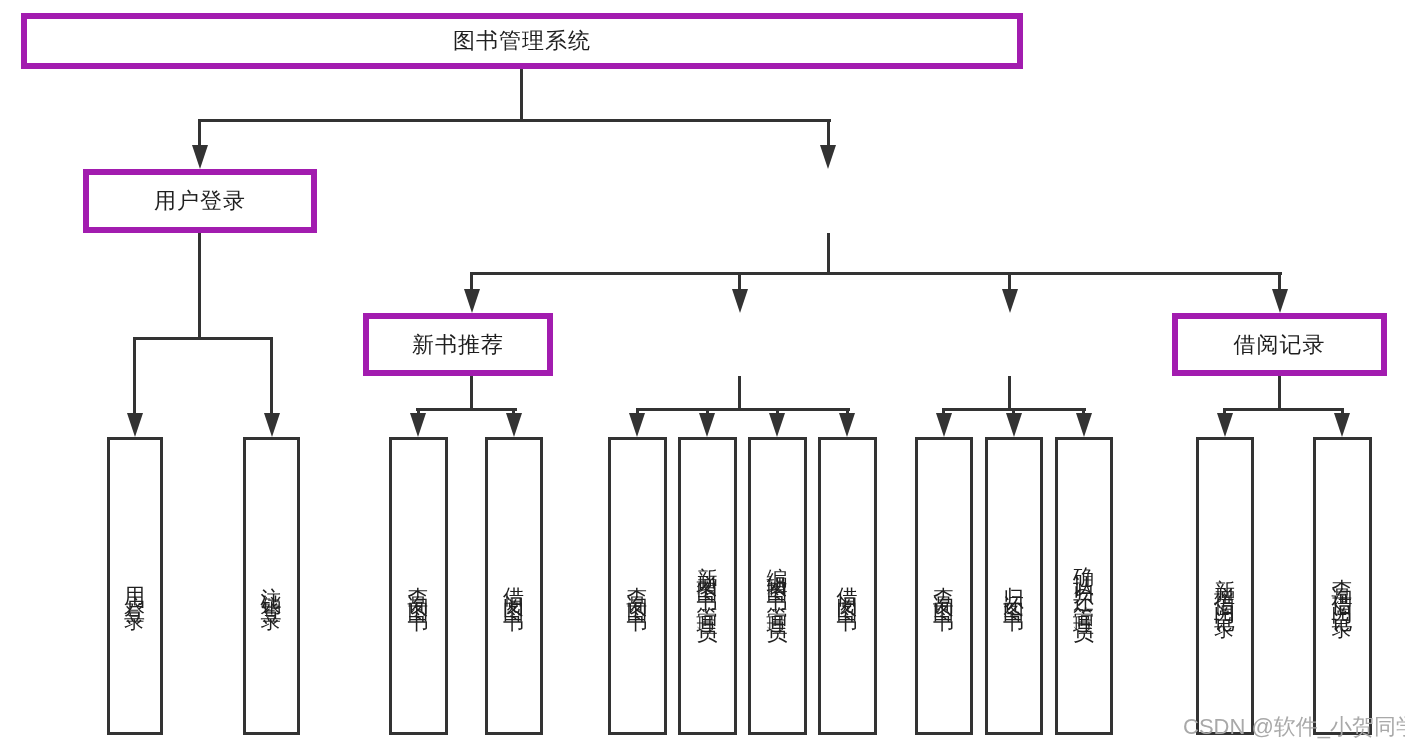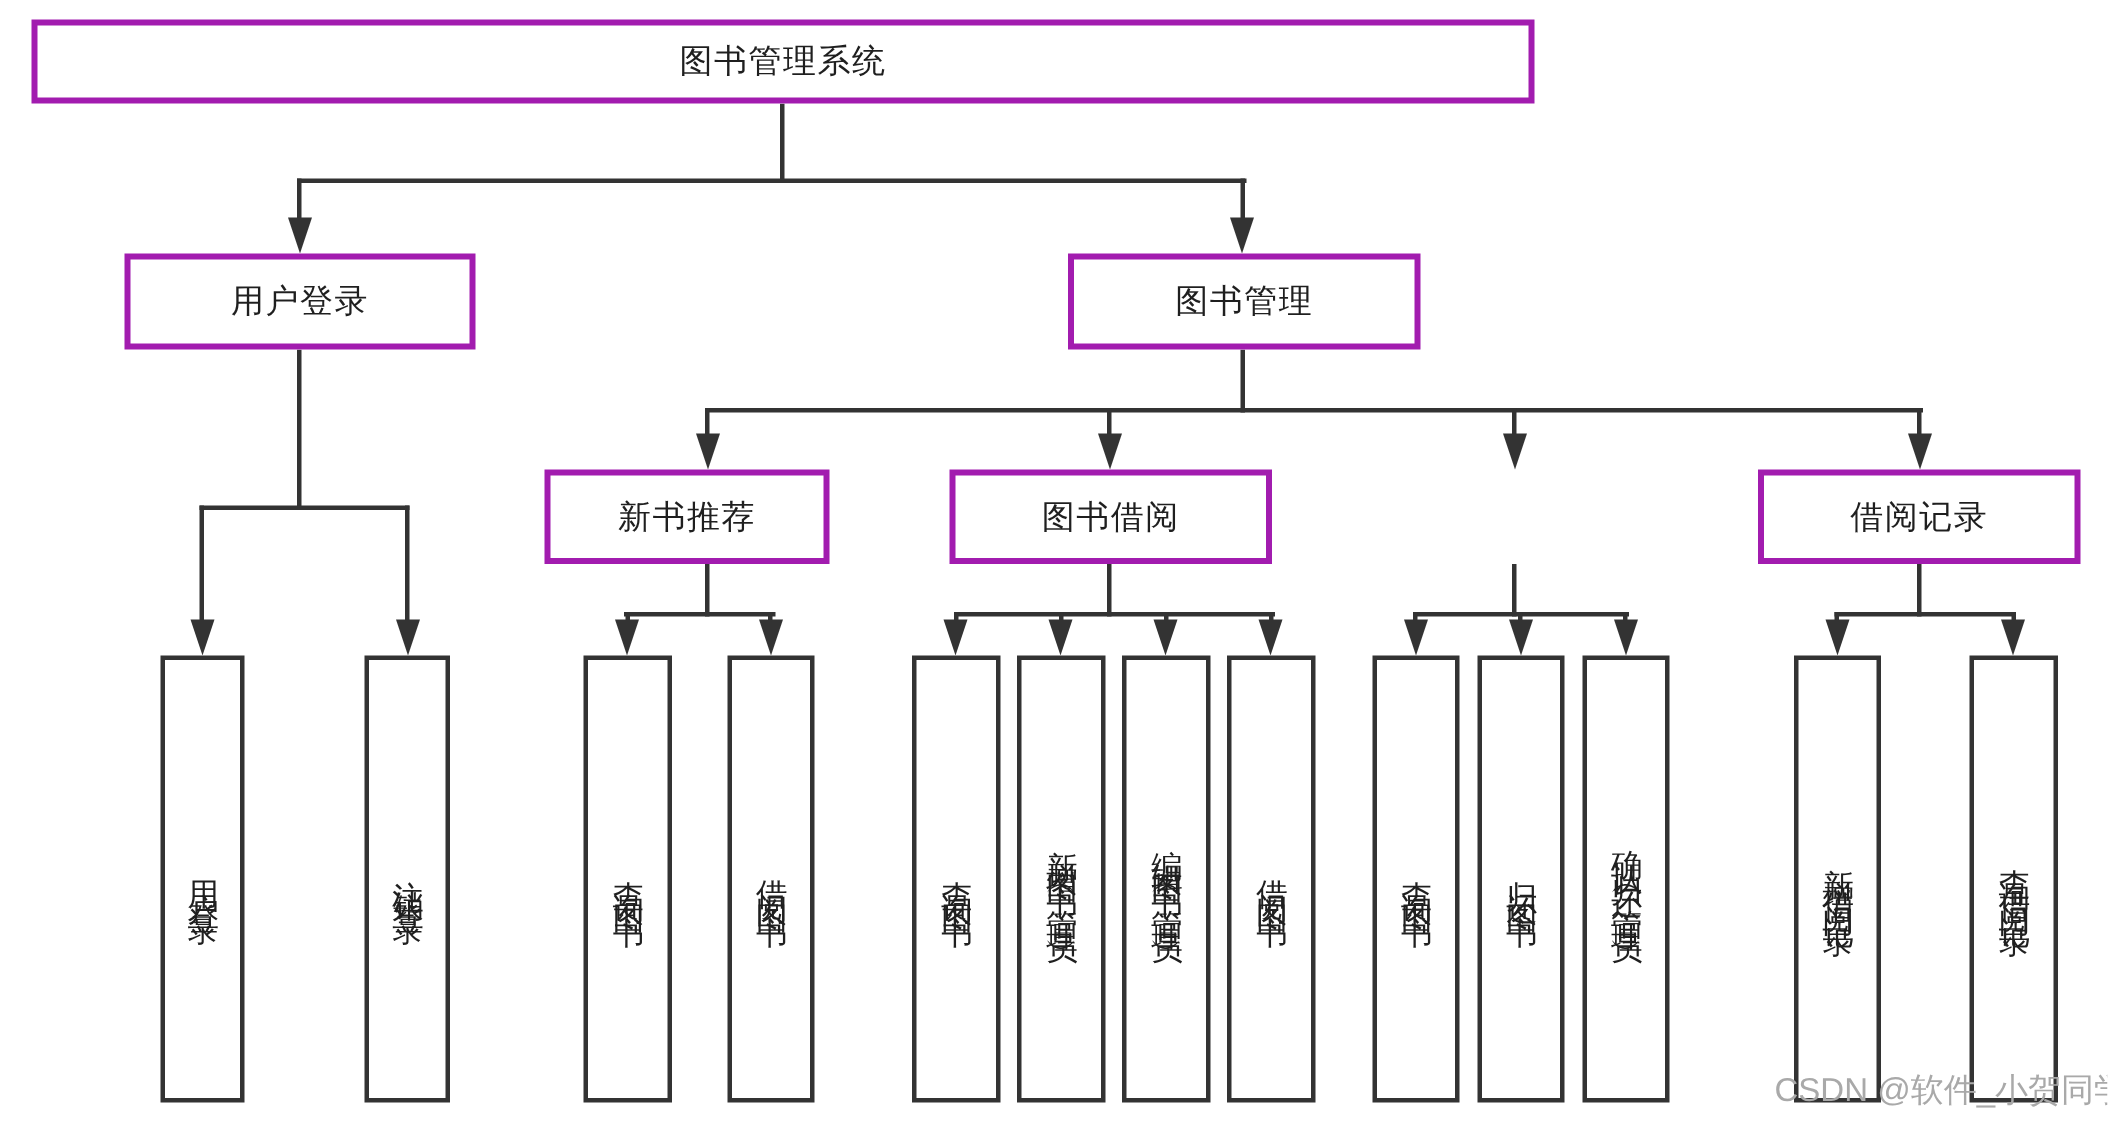--- a/index.html
+++ b/index.html
@@ -2,21 +2,21 @@
 <html><head>
 <meta charset="utf-8">
 <style>
   html,body{margin:0;padding:0;background:#ffffff;}
   .canvas{
     position:relative;width:1405px;height:747px;background:#ffffff;overflow:hidden;
     font-family:"Liberation Sans", sans-serif;
   }
   .node{
     position:absolute;box-sizing:border-box;background:#ffffff;
-    border:4px solid #a21caf;color:#1f1f1f;
+    border:6px solid #a21caf;color:#1f1f1f;
     display:flex;align-items:center;justify-content:center;
     font-size:22px;letter-spacing:1px;white-space:nowrap;z-index:2;
   }
   .vnode{
     position:absolute;box-sizing:border-box;background:#ffffff;
     border:3px solid #333333;color:#1f1f1f;
     display:flex;align-items:center;justify-content:center;
     writing-mode:vertical-rl;text-orientation:mixed;
     font-size:21px;letter-spacing:8px;line-height:1;z-index:2;
   }
@@ -40,42 +40,40 @@
   <div class="node" style="left:21px;top:13px;width:1002px;height:56px">图书管理系统</div>
 
   <div class="vline" style="left:520px;top:69px;height:53px"></div>
   <div class="hline" style="left:198px;top:119px;width:633px"></div>
   <div class="vline" style="left:198px;top:119px;height:30px"></div>
   <div class="arrow" style="left:192px;top:145px"></div>
   <div class="vline" style="left:827px;top:119px;height:30px"></div>
   <div class="arrow" style="left:820px;top:145px"></div>
 
   <div class="node" style="left:83px;top:169px;width:234px;height:64px">用户登录</div>
-  <div class="node" style="left:712px;top:169px;width:235px;height:64px">图书管理</div>
 
   <div class="vline" style="left:198px;top:233px;height:107px"></div>
   <div class="hline" style="left:133px;top:337px;width:140px"></div>
   <div class="vline" style="left:133px;top:337px;height:78px"></div>
   <div class="arrow" style="left:127px;top:413px"></div>
   <div class="vline" style="left:270px;top:337px;height:78px"></div>
   <div class="arrow" style="left:264px;top:413px"></div>
 
   <div class="vline" style="left:827px;top:233px;height:42px"></div>
   <div class="hline" style="left:470px;top:272px;width:812px"></div>
   <div class="vline" style="left:470px;top:272px;height:20px"></div>
   <div class="arrow" style="left:464px;top:289px"></div>
   <div class="vline" style="left:738px;top:272px;height:20px"></div>
   <div class="arrow" style="left:732px;top:289px"></div>
   <div class="vline" style="left:1008px;top:272px;height:20px"></div>
   <div class="arrow" style="left:1002px;top:289px"></div>
   <div class="vline" style="left:1278px;top:272px;height:20px"></div>
   <div class="arrow" style="left:1272px;top:289px"></div>
 
   <div class="node" style="left:363px;top:313px;width:190px;height:63px">新书推荐</div>
-  <div class="node" style="left:633px;top:313px;width:215px;height:63px">图书借阅</div>
   <div class="node" style="left:1172px;top:313px;width:215px;height:63px">借阅记录</div>
 
   <div class="vline" style="left:470px;top:376px;height:35px"></div>
   <div class="hline" style="left:416px;top:408px;width:101px"></div>
   <div class="vline" style="left:417px;top:408px;height:8px"></div>
   <div class="arrow" style="left:410px;top:413px"></div>
   <div class="vline" style="left:512px;top:408px;height:8px"></div>
   <div class="arrow" style="left:506px;top:413px"></div>
 
   <div class="vline" style="left:738px;top:376px;height:35px"></div>

